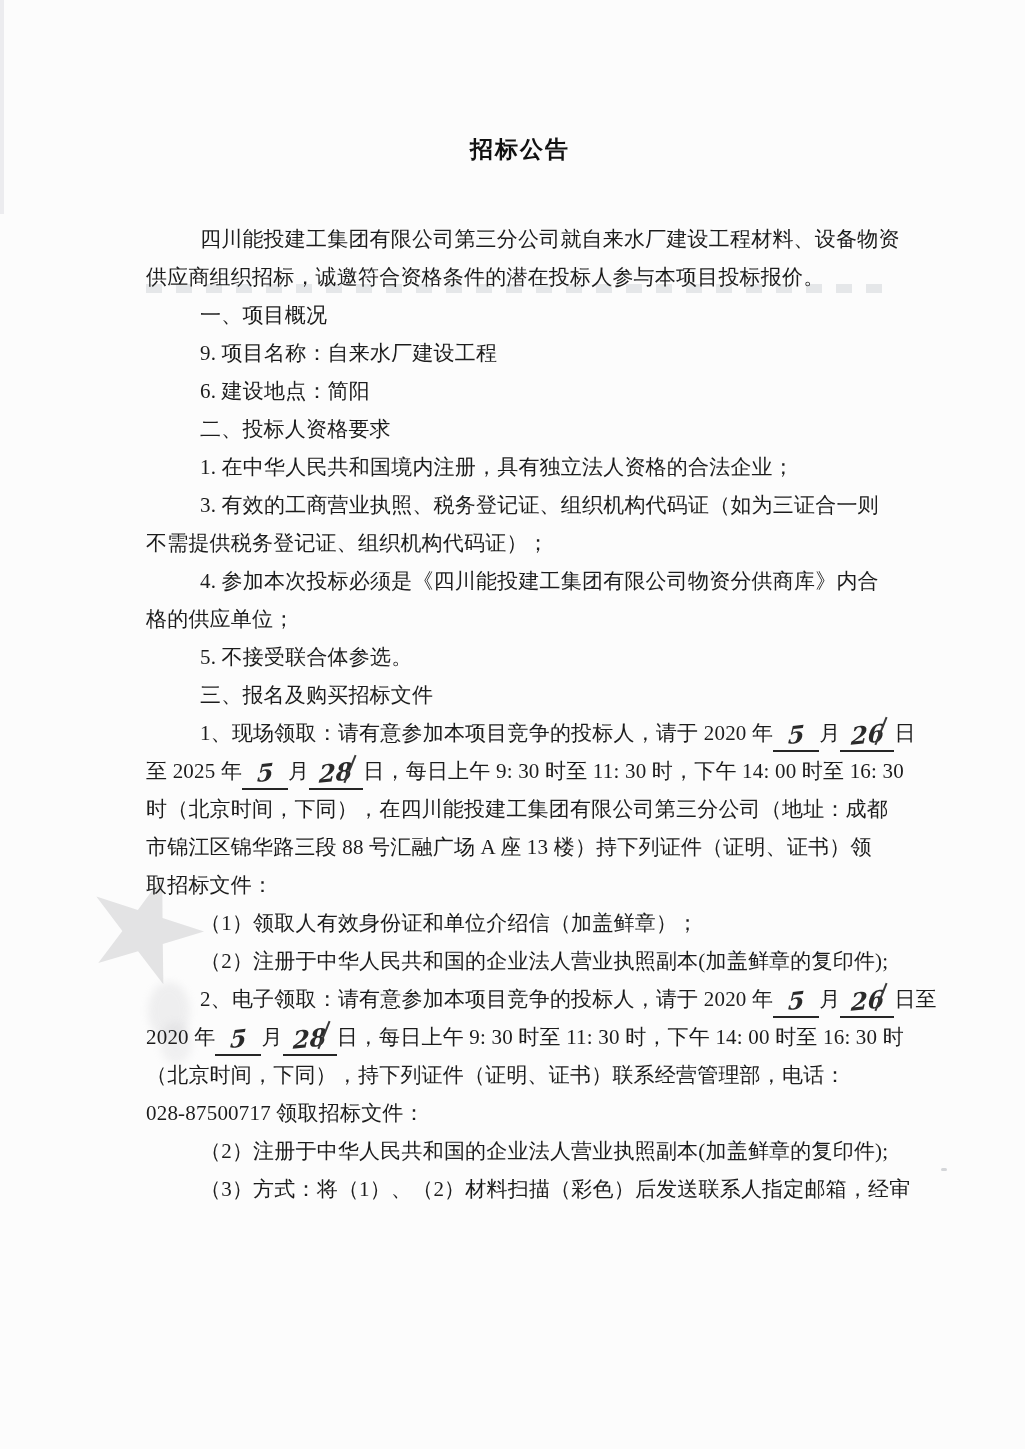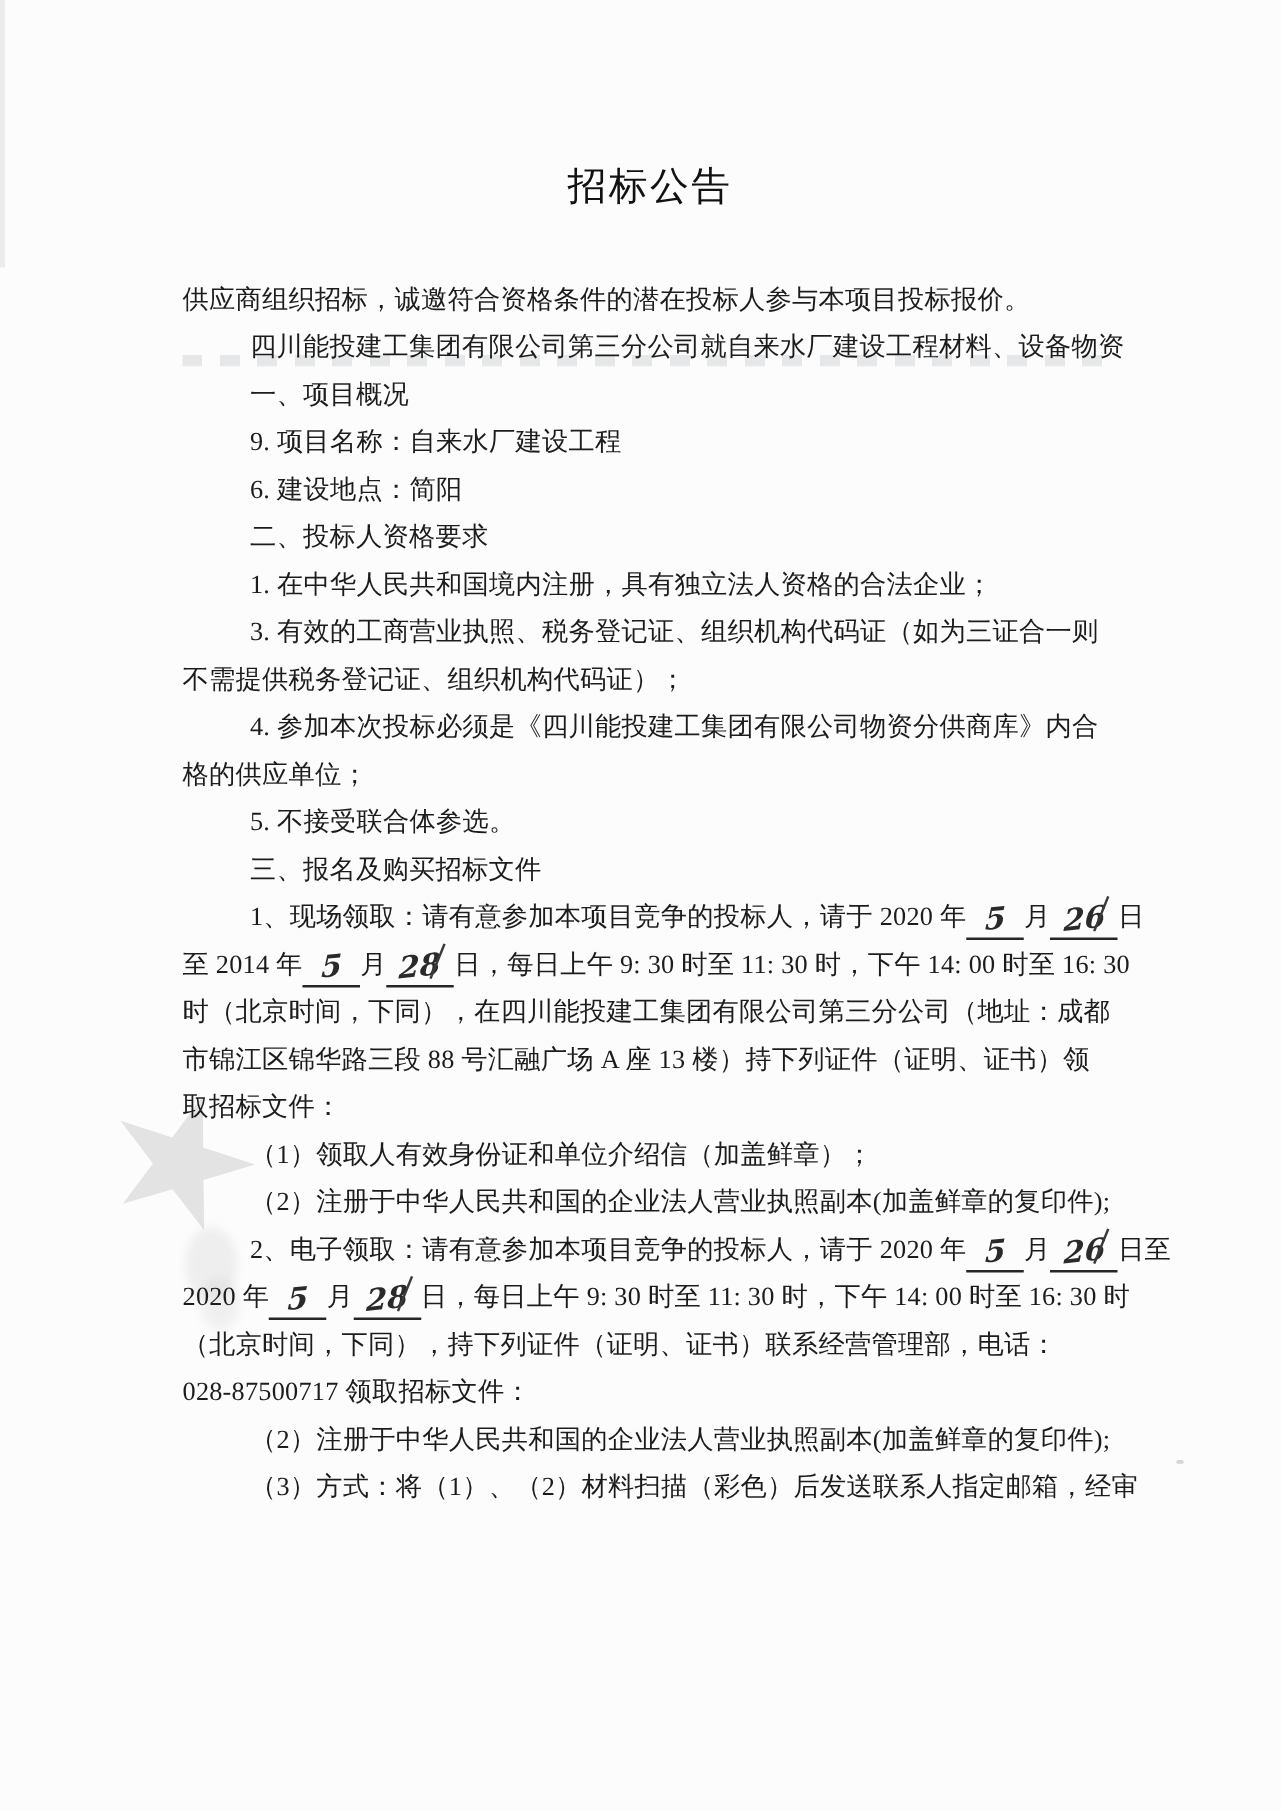--- a/index.html
+++ b/index.html
@@ -16,22 +16,22 @@
     position:absolute;
     left:146px; top:0;
     width:748px;
   }
   .title {
     margin-top:130px;
     margin-bottom:52px;
     height:38px; line-height:38px;
     text-align:center;
     font-family:"Liberation Sans","DejaVu Sans",sans-serif;
-    font-weight:400;
-    font-size:31px;
+    font-weight:700;
+    font-size:23px;
     letter-spacing:2px;
     color:#111;
   }
   .line {
     height:38px; line-height:38px;
     font-size:21px;
     letter-spacing:0.2px;
     white-space:nowrap;
   }
   .indent { padding-left:54px; }
@@ -119,40 +119,40 @@
   <div class="ghost-row"></div>
   <div class="star-seal"></div>
   <div class="smudge-1"></div>
   <div class="smudge-2"></div>
   <div class="speck"></div>
 
   <div class="content">
 
     <div class="title">招标公告</div>
 
+    <div class="line indent">四川能投建工集团有限公司第三分公司就自来水厂建设工程材料、设备物资</div>
     <div class="line">供应商组织招标，诚邀符合资格条件的潜在投标人参与本项目投标报价。</div>
-    <div class="line indent">四川能投建工集团有限公司第三分公司就自来水厂建设工程材料、设备物资</div>
 
     <div class="line indent">一、项目概况</div>
     <div class="line indent">9. 项目名称：自来水厂建设工程</div>
     <div class="line indent">6. 建设地点：简阳</div>
 
     <div class="line indent">二、投标人资格要求</div>
     <div class="line indent">1. 在中华人民共和国境内注册，具有独立法人资格的合法企业；</div>
     <div class="line indent">3. 有效的工商营业执照、税务登记证、组织机构代码证（如为三证合一则</div>
     <div class="line">不需提供税务登记证、组织机构代码证）；</div>
     <div class="line indent">4. 参加本次投标必须是《四川能投建工集团有限公司物资分供商库》内合</div>
     <div class="line">格的供应单位；</div>
     <div class="line indent">5. 不接受联合体参选。</div>
 
     <div class="line indent">三、报名及购买招标文件</div>
 
     <div class="line indent"><span>1、现场领取：请有意参加本项目竞争的投标人，请于 2020 年</span><span class="hw"><span class="ink">5</span></span><span>月</span><span class="hw hw-day"><span class="ink">26</span></span><span>日</span></div>
 
-    <div class="line"><span>至 2014 年</span><span class="hw"><span class="ink">5</span></span><span>月</span><span class="hw hw-day"><span class="ink">28</span></span><span>日，每日上午 9: 30 时至 11: 30 时，下午 14: 00 时至 16: 30</span></div>
+    <div class="line"><span>至 2025 年</span><span class="hw"><span class="ink">5</span></span><span>月</span><span class="hw hw-day"><span class="ink">28</span></span><span>日，每日上午 9: 30 时至 11: 30 时，下午 14: 00 时至 16: 30</span></div>
 
     <div class="line">时（北京时间，下同），在四川能投建工集团有限公司第三分公司（地址：成都</div>
     <div class="line">市锦江区锦华路三段 88 号汇融广场 A 座 13 楼）持下列证件（证明、证书）领</div>
     <div class="line">取招标文件：</div>
     <div class="line indent">（1）领取人有效身份证和单位介绍信（加盖鲜章）；</div>
     <div class="line indent">（2）注册于中华人民共和国的企业法人营业执照副本(加盖鲜章的复印件);</div>
 
     <div class="line indent"><span>2、电子领取：请有意参加本项目竞争的投标人，请于 2020 年</span><span class="hw"><span class="ink">5</span></span><span>月</span><span class="hw hw-day"><span class="ink">26</span></span><span>日至</span></div>
 
     <div class="line"><span>2020 年</span><span class="hw"><span class="ink">5</span></span><span>月</span><span class="hw hw-day"><span class="ink">28</span></span><span>日，每日上午 9: 30 时至 11: 30 时，下午 14: 00 时至 16: 30 时</span></div>

